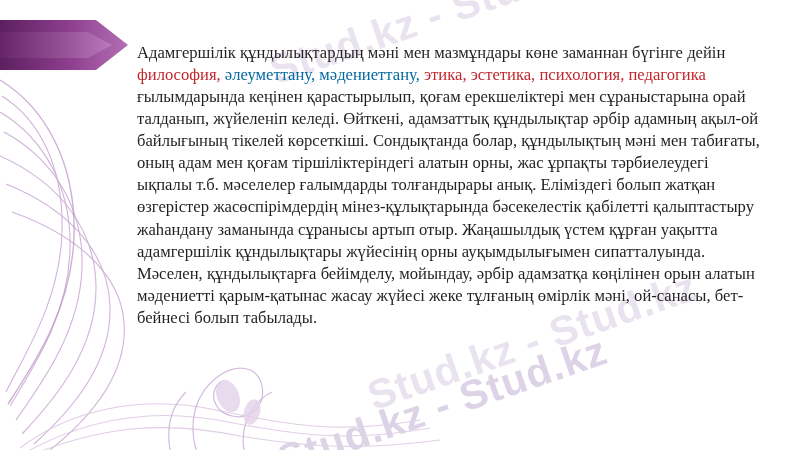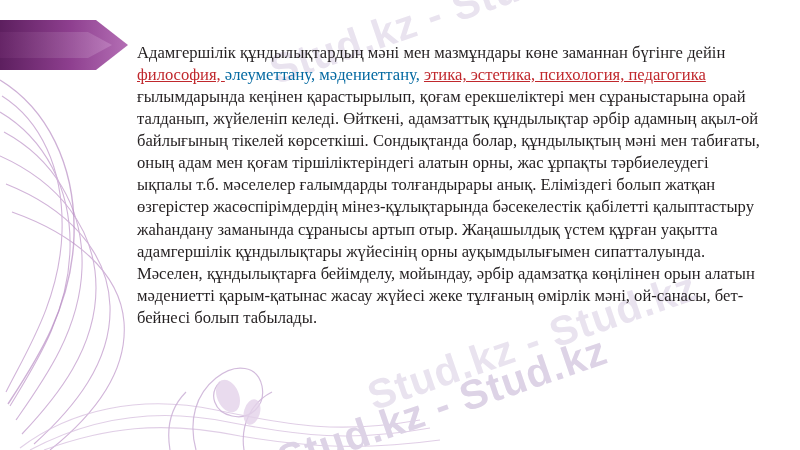--- a/index.html
+++ b/index.html
@@ -71,21 +71,20 @@
     top: 42px;
     width: 628px;
     font-size: 16.6px;
     line-height: 1.33;
     color: #231f20;
     text-align: left;
     z-index: 5;
   }
   .body-text .hl {
     color: #c0282d;
-    text-decoration: underline;
   }
   .body-text .lnk {
     color: #0369a1;
   }
 </style>
 </head>
 <body>
 
 <div class="slide">
 

